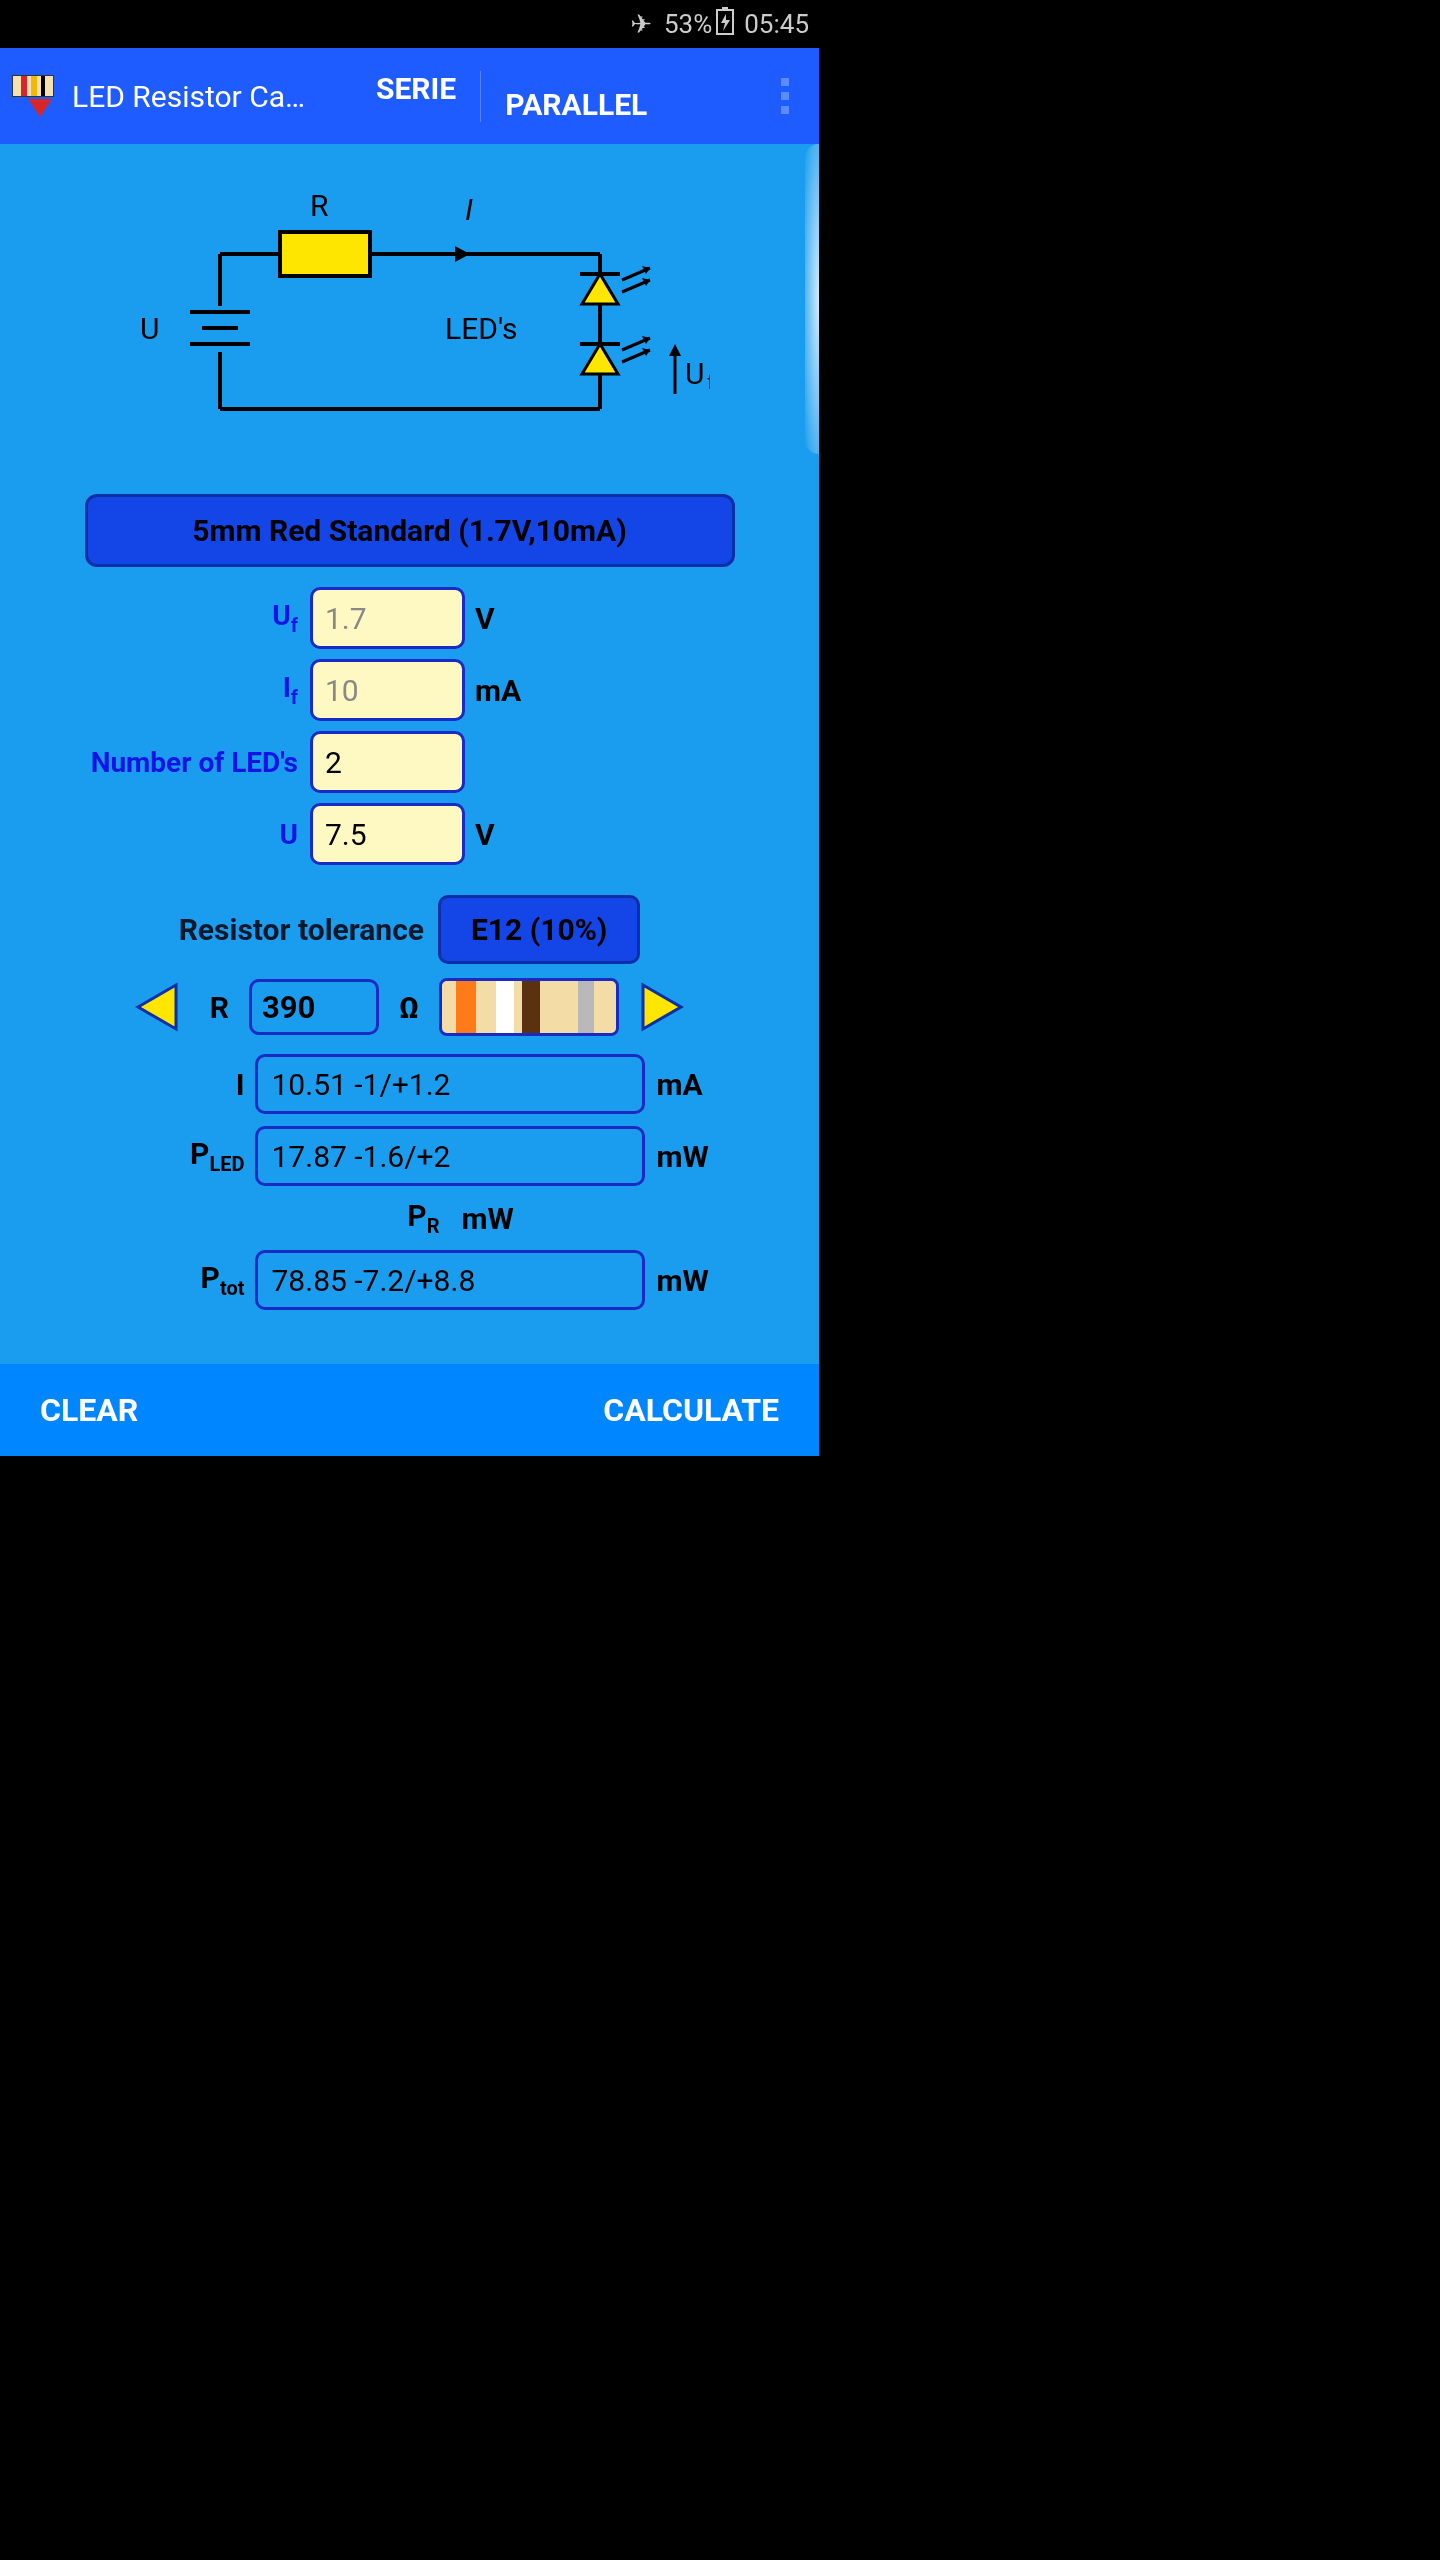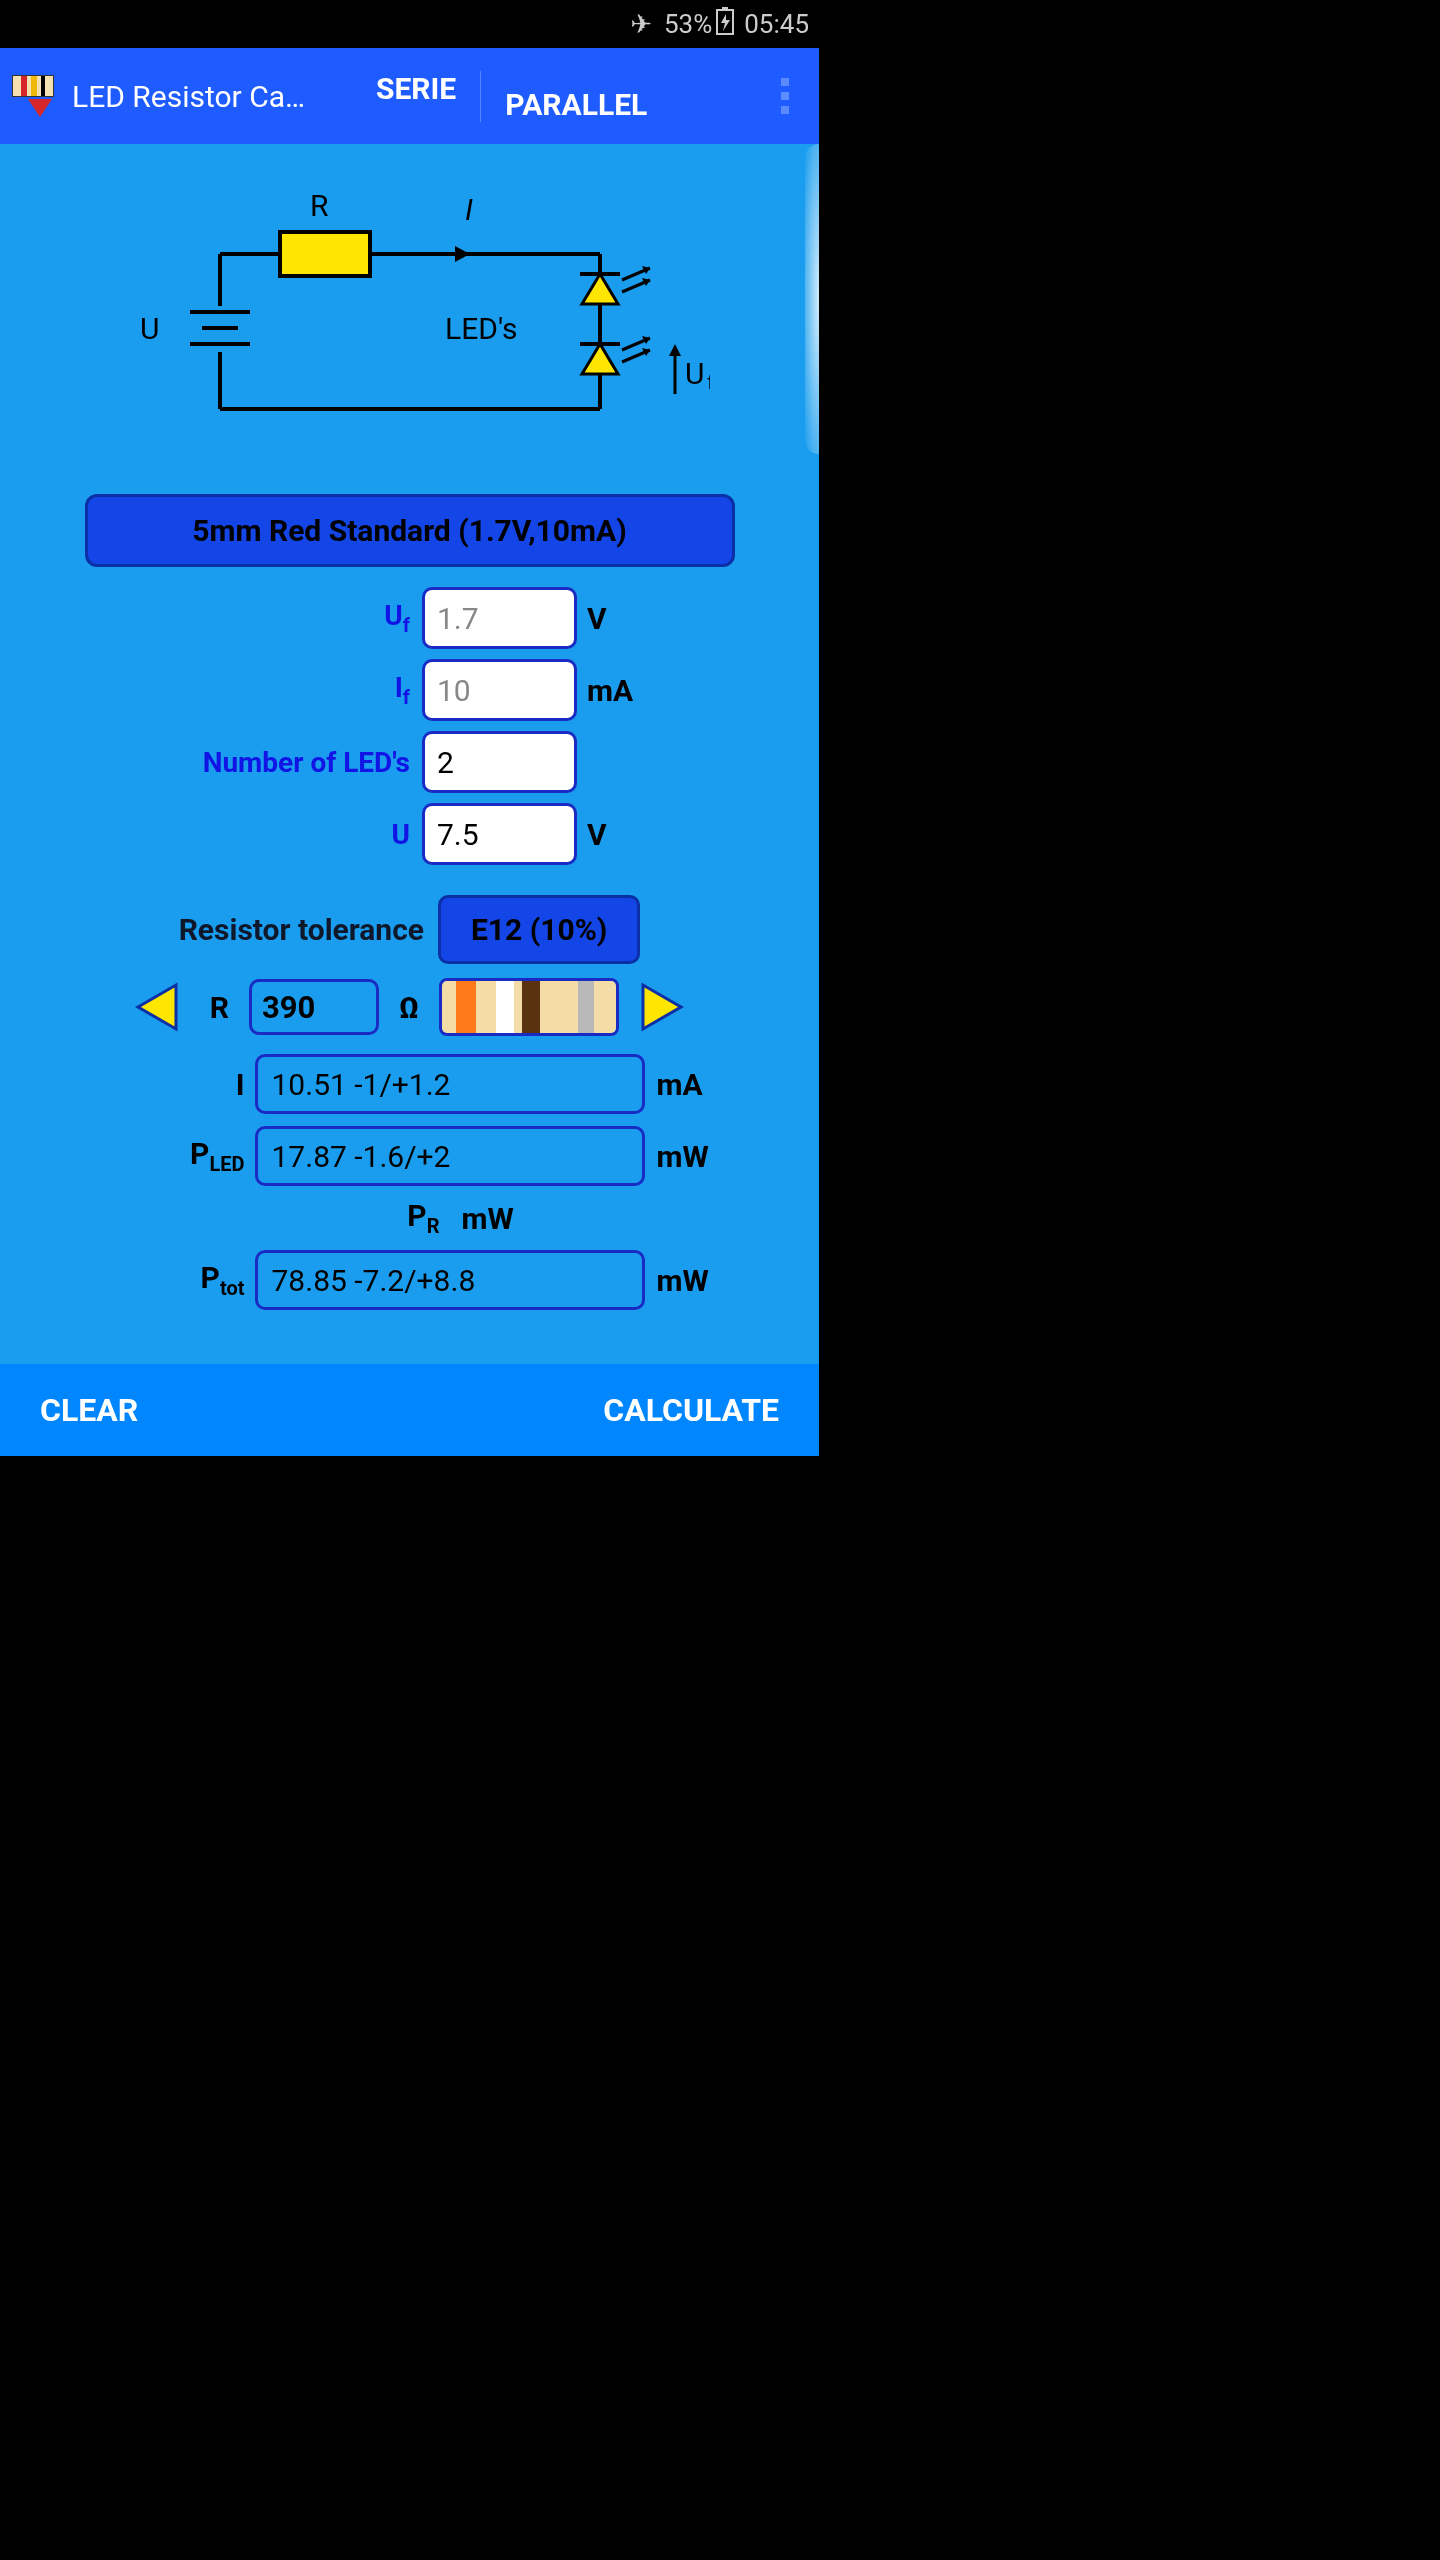--- a/index.html
+++ b/index.html
@@ -99,38 +99,38 @@
   border-radius: 12px;
   padding: 16px 8px;
   text-align: center;
   font-size: 30px;
   font-weight: 700;
   color: #000;
   cursor: pointer;
 }
 
 .row {
-  display:flex; align-items:center; justify-content:center;
+  display:flex; align-items:center; 
   margin: 10px 0;
 }
 .row .lbl {
   width: 310px;
   text-align: right;
   padding-right: 12px;
   font-size: 28px;
   font-weight: 700;
   color: #1214e6;
 }
 .row .lbl sub { font-size: 20px; }
 .row input.text-input {
   width: 155px;
   height: 62px;
   border: 3px solid #1a2bc4;
   border-radius: 10px;
-  background: #ffffff;
+  background: #fef9c3;
   font-size: 30px;
   padding: 0 12px;
   color: #000;
 }
 .row input.text-input.placeholder-like { color:#888; }
 .row .unit {
   width: 130px;
   padding-left: 10px;
   font-size: 30px;
   font-weight: 700;

